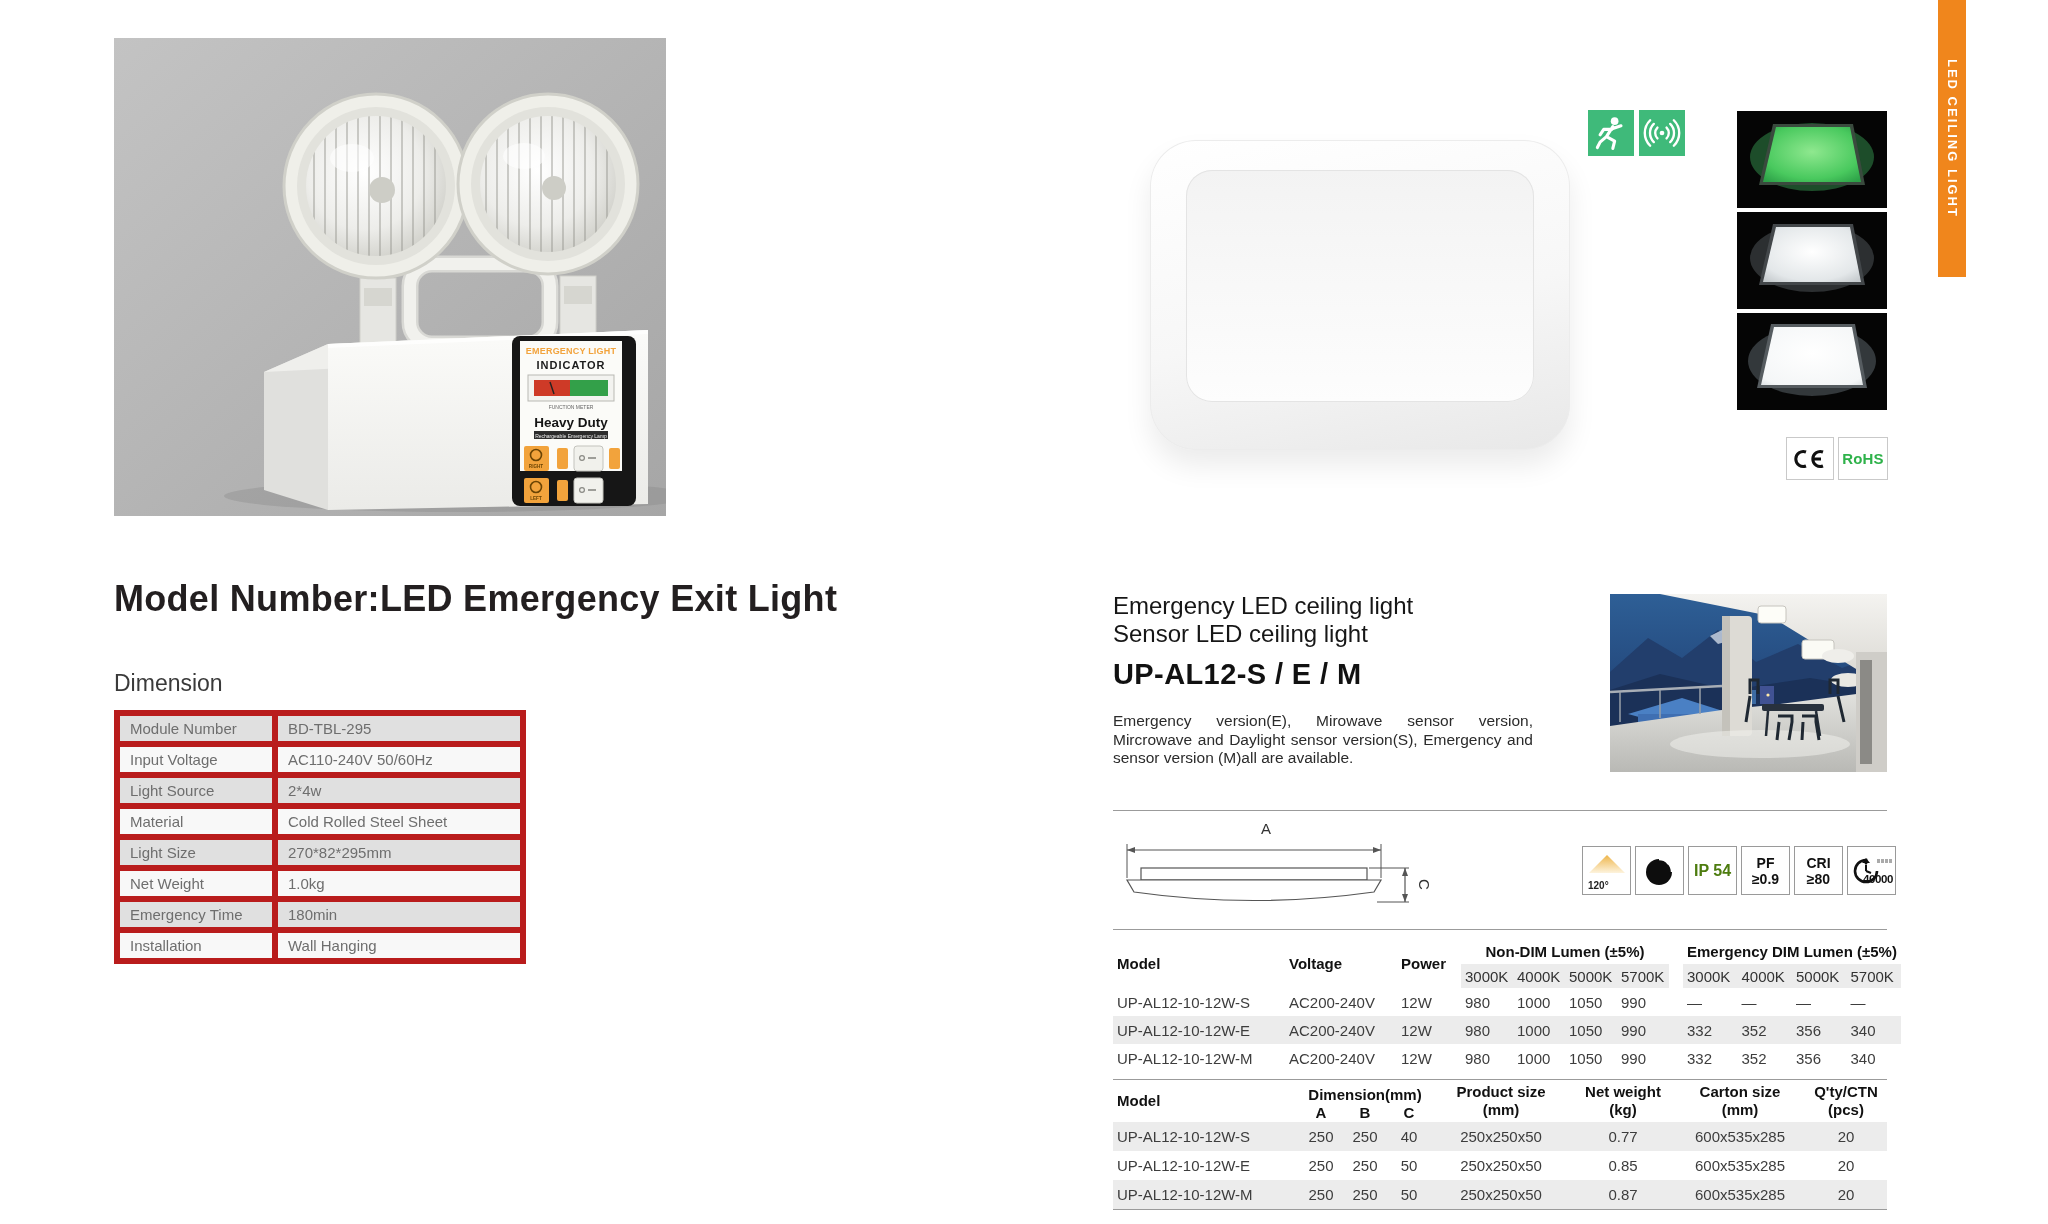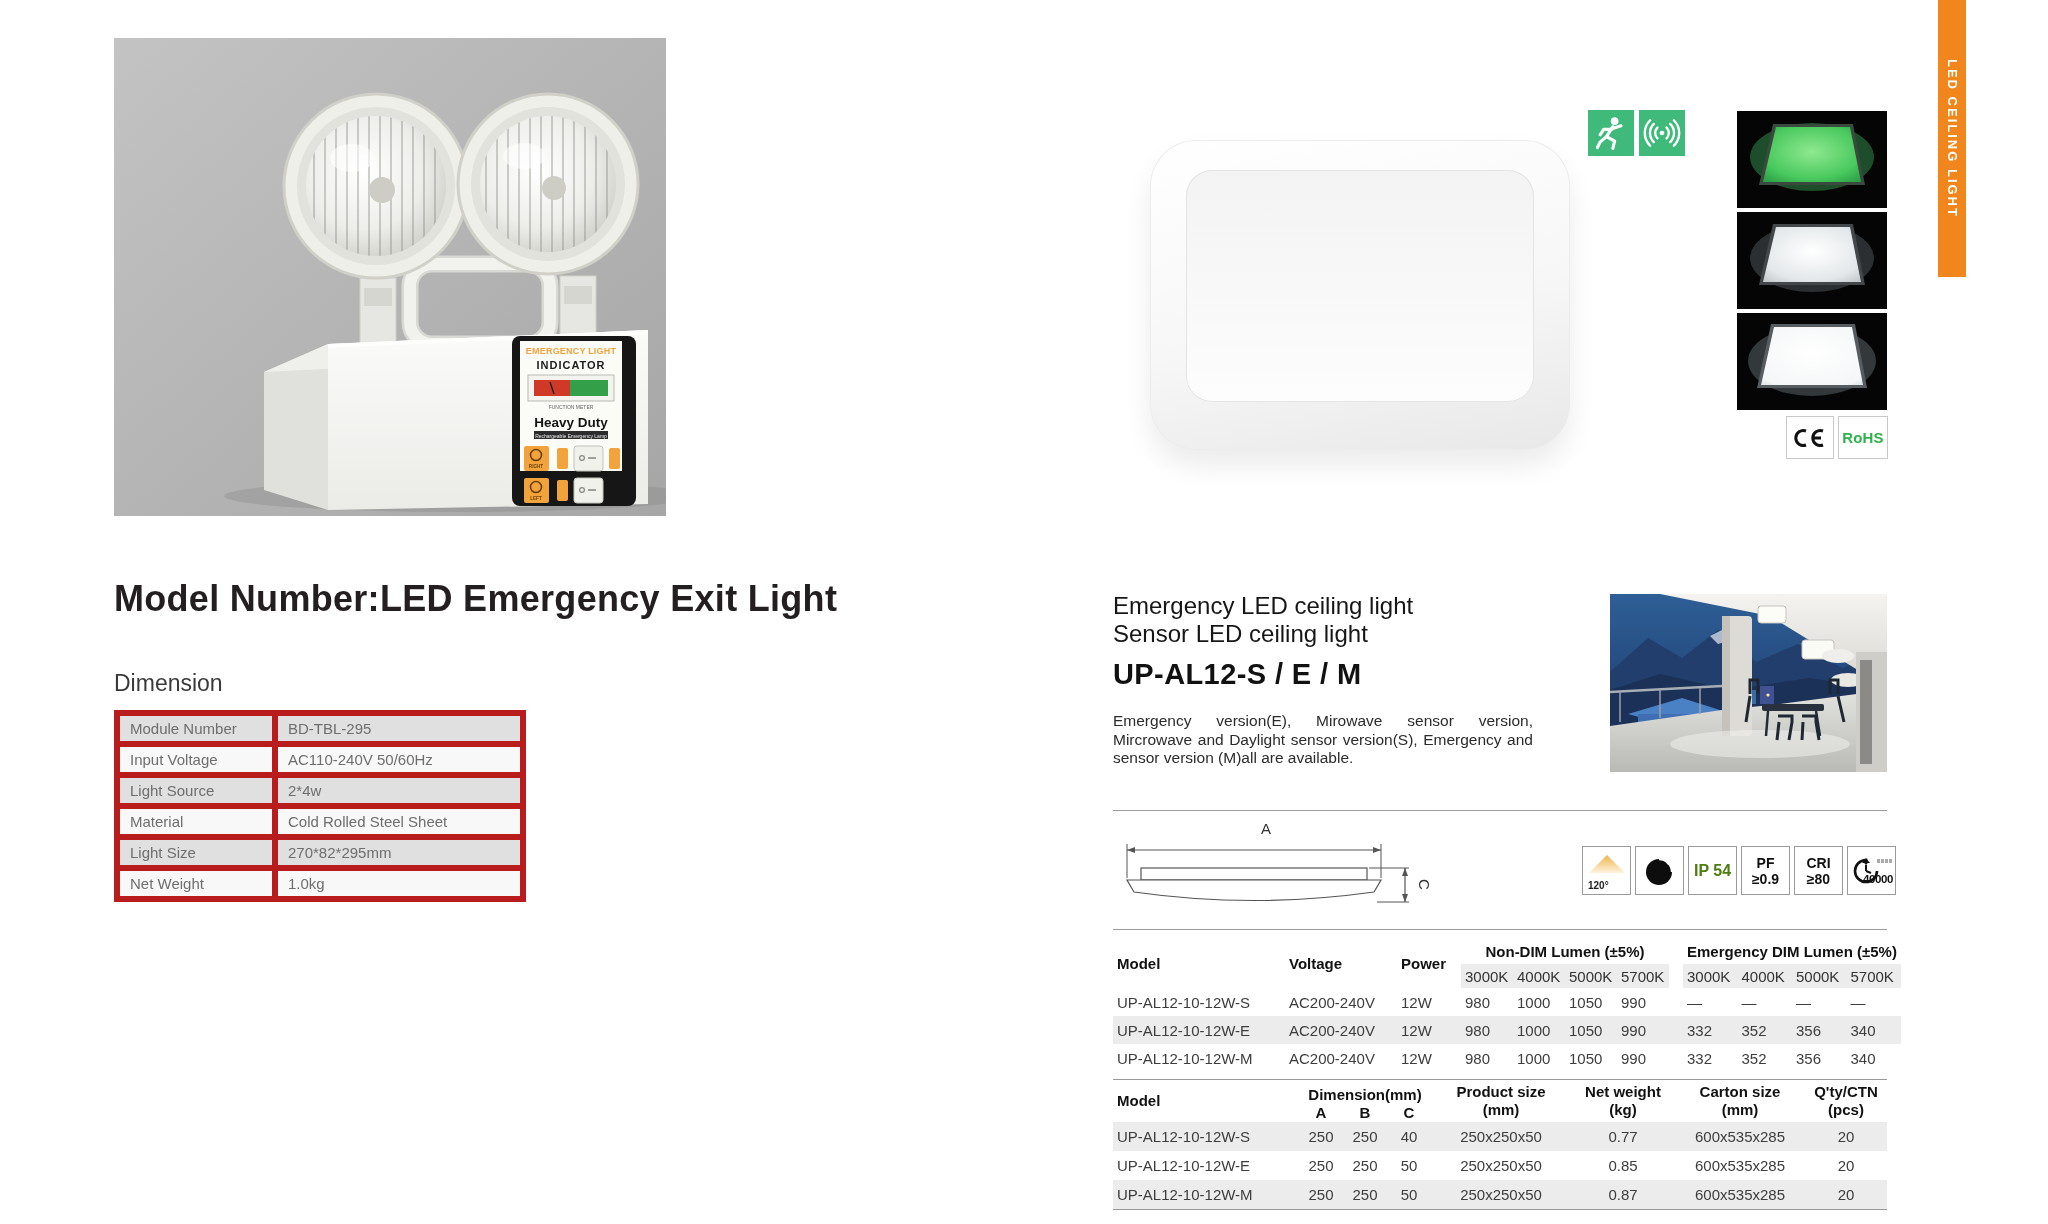--- a/index.html
+++ b/index.html
@@ -25,21 +25,21 @@
       box-shadow:0 16px 28px rgba(0,0,0,.08), inset 0 0 0 1px #ececec;}
   .ceil-inner{position:absolute;left:36px;right:36px;top:30px;bottom:48px;border-radius:26px;
       background:linear-gradient(180deg,#f3f3f3,#fdfdfd);box-shadow:inset 0 0 0 1px #e4e4e4;}
 
   .badges{left:1588px;top:110px;display:flex;gap:5px;}
   .badge{width:46px;height:46px;background:#3fba7a;display:flex;align-items:center;justify-content:center;}
 
   .thumbs{left:1737px;top:111px;width:150px;}
   .thumb{width:150px;height:97px;margin-bottom:4px;background:#000;}
 
-  .certs{left:1786px;top:416px;display:flex;gap:4px;}
+  .certs{left:1786px;top:437px;display:flex;gap:4px;}
   .cert{height:41px;background:#fff;border:1px solid #c9c9c9;display:flex;align-items:center;justify-content:center;}
   .cert.ce{width:46px;}
   .cert.rohs{width:48px;font-size:15px;font-weight:bold;color:#2eb24a;letter-spacing:.2px;}
 
   .sidetab{left:1938px;top:0;width:28px;height:277px;background:#f0861c;display:flex;align-items:center;justify-content:center;}
   .sidetab span{writing-mode:vertical-rl;font-size:13px;font-weight:bold;color:#fff;letter-spacing:2px;white-space:nowrap;}
 
   
   .headR{left:1113px;top:592px;width:430px;}
   .headR .h{font-size:24px;line-height:28px;color:#161616;}
@@ -220,20 +220,28 @@
           <td class="lab">Material</td>
           <td class="val">Cold Rolled Steel Sheet</td>
         </tr>
       <tr>
           <td class="lab">Light Size</td>
           <td class="val">270*82*295mm</td>
         </tr>
       <tr>
           <td class="lab">Net Weight</td>
           <td class="val">1.0kg</td>
+        </tr>
+      <tr>
+          <td class="lab">Emergency Time</td>
+          <td class="val">180min</td>
+        </tr>
+      <tr>
+          <td class="lab">Installation</td>
+          <td class="val">Wall Hanging</td>
         </tr>
     </tbody>
   </table>
 
   <div class="abs ceil-photo">
     <div class="ceil-outer"></div>
     <div class="ceil-inner"></div>
   </div>
 
   <div class="abs badges">

